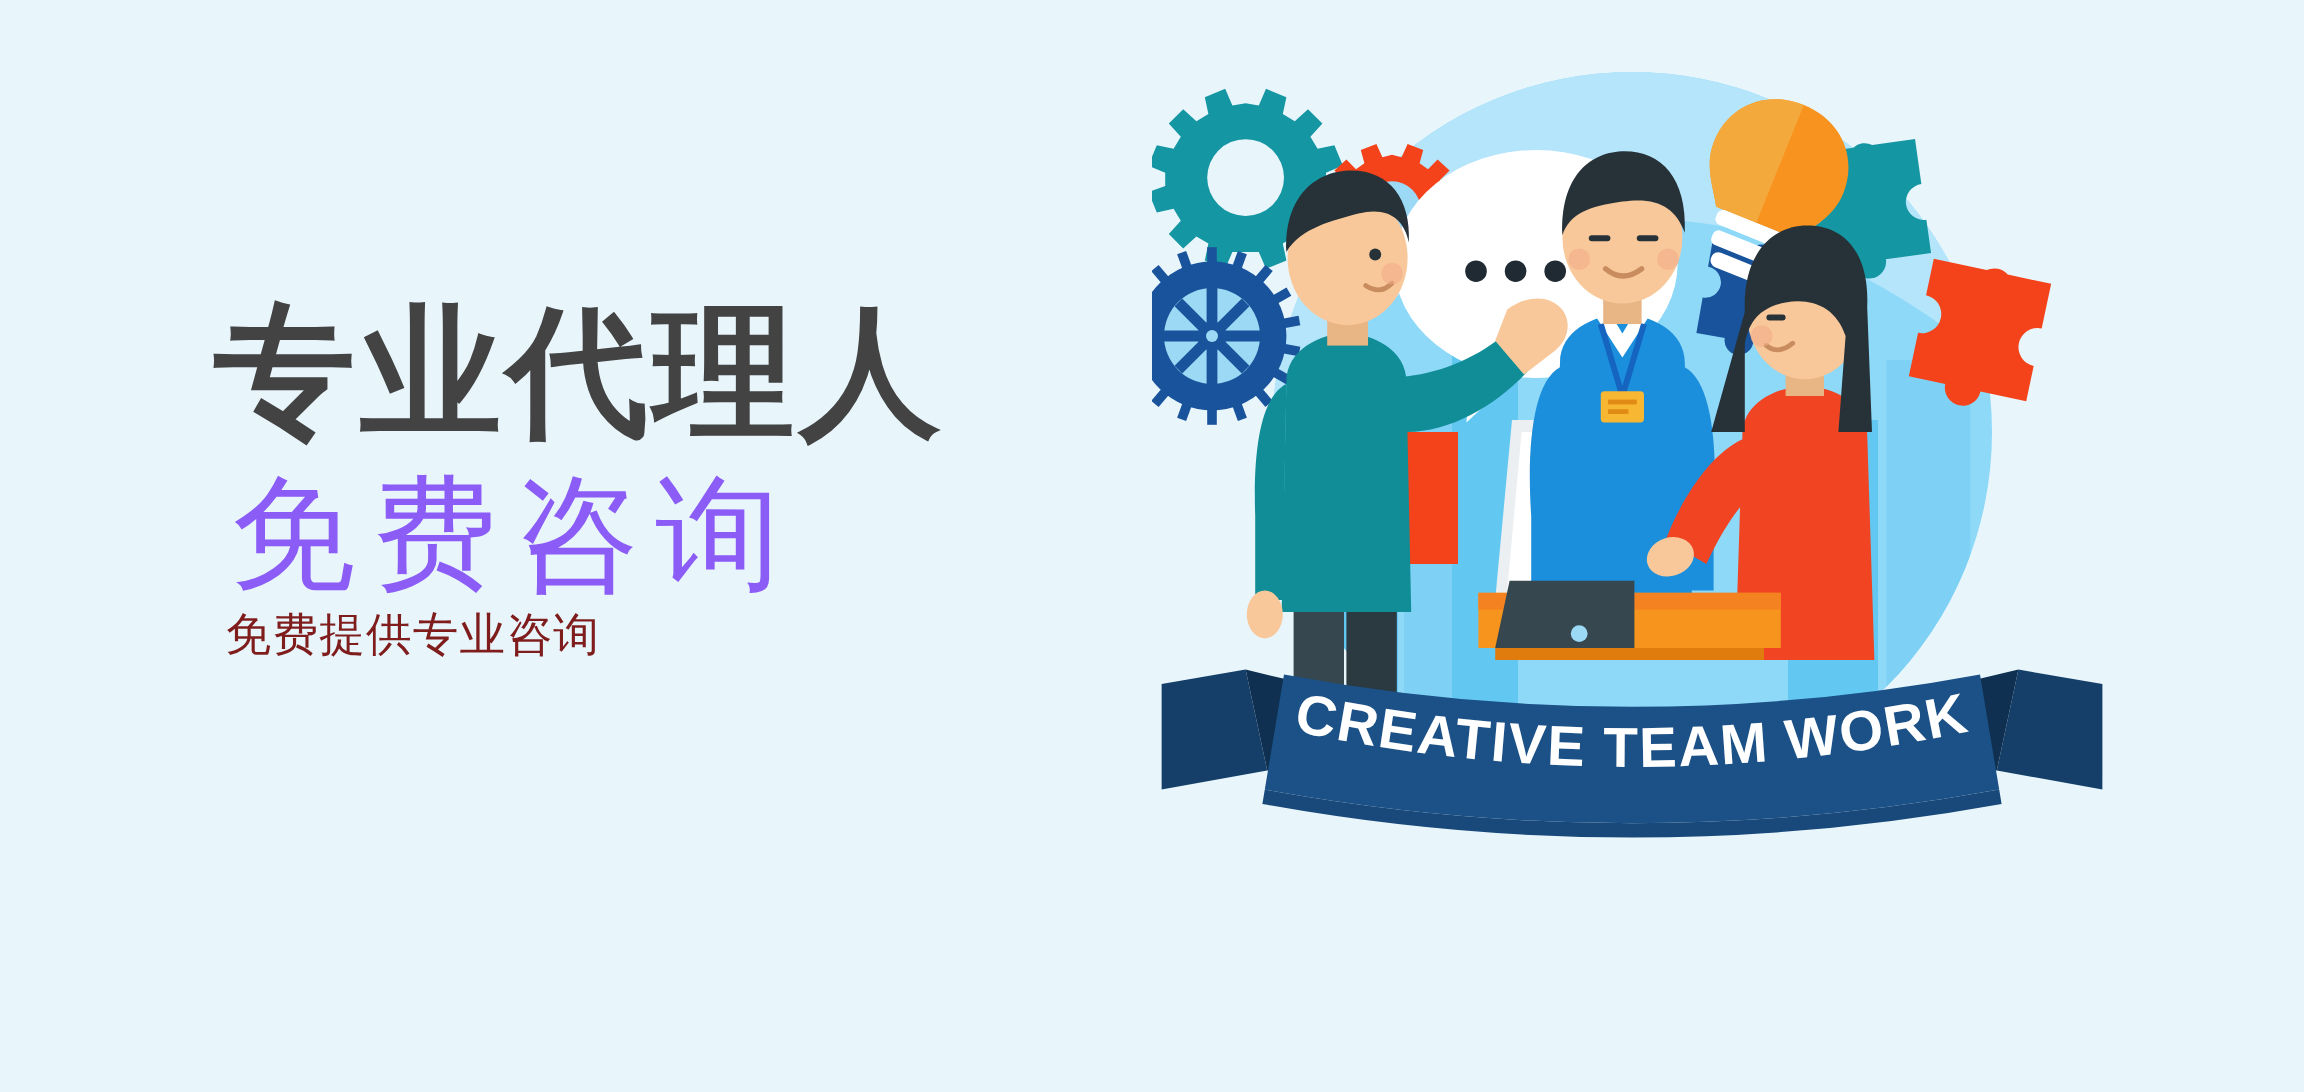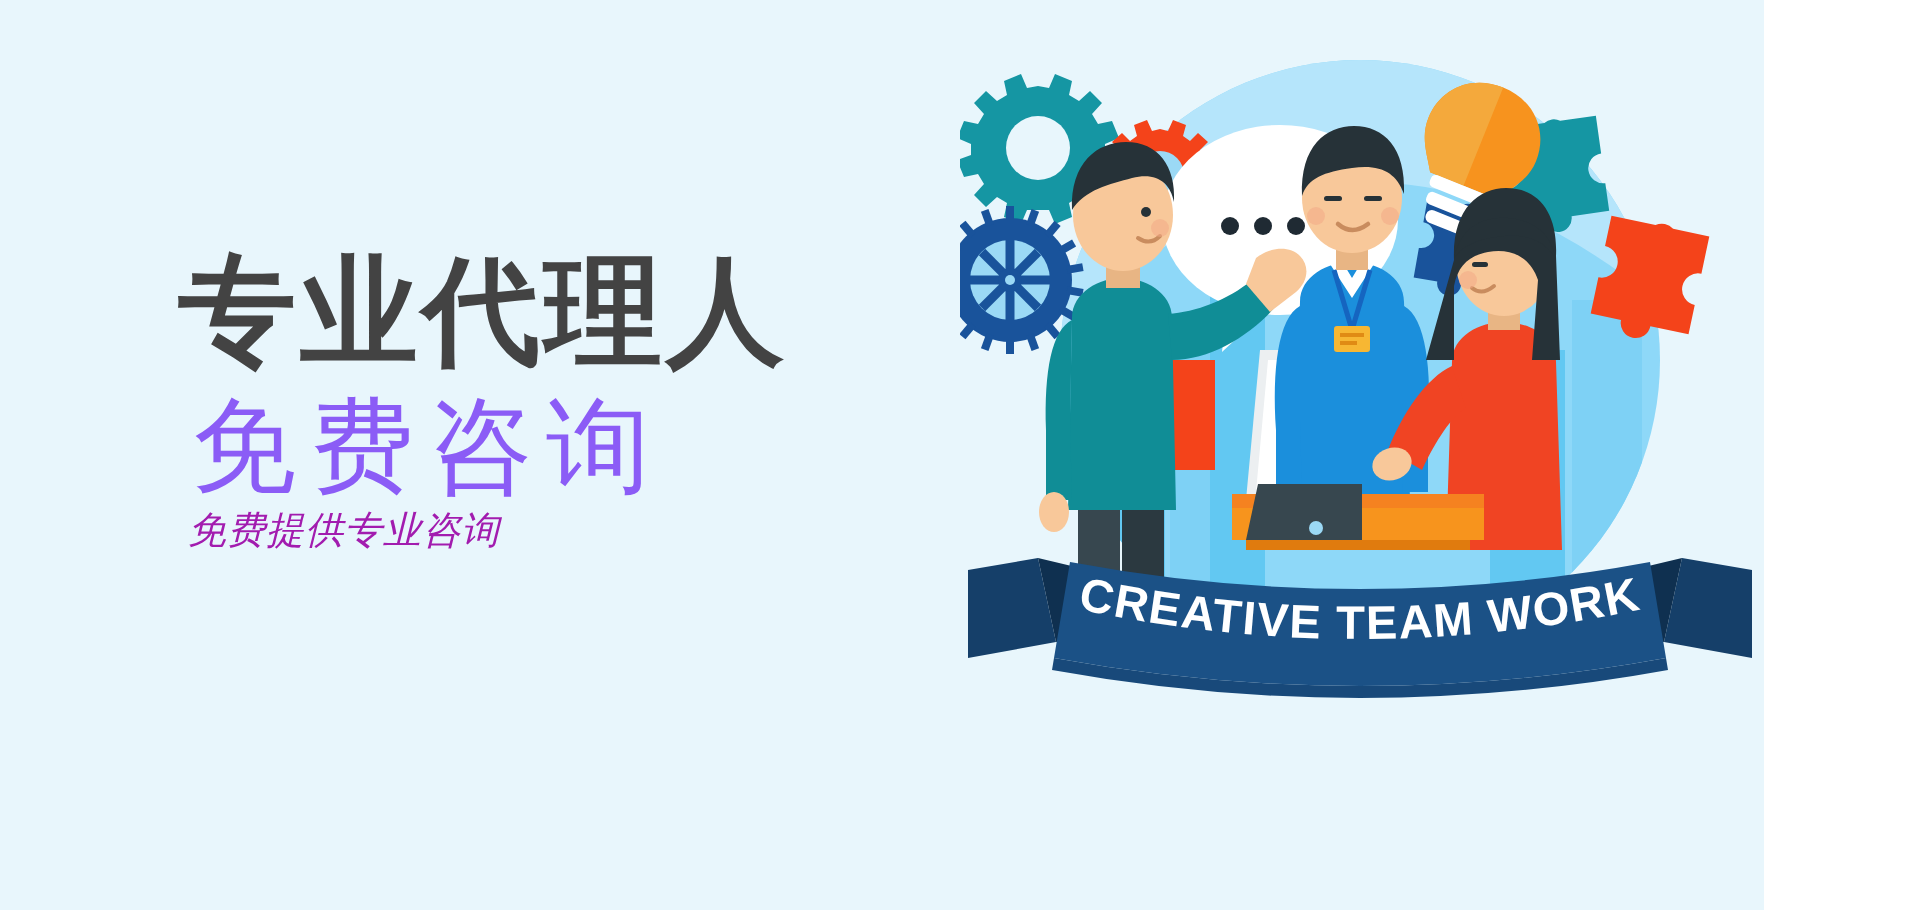--- a/index.html
+++ b/index.html
@@ -2,21 +2,21 @@
 <html><head>
 <meta charset="utf-8">
 <style>
   html, body {
     margin: 0;
     padding: 0;
     background: #ffffff;
   }
   #banner {
     position: relative;
-    width: 1764px;
+    width: 1920px;
     height: 910px;
     background: #e8f6fc;
     overflow: hidden;
     font-family: "Liberation Sans", "DejaVu Sans", sans-serif;
   }
   
   .text-col {
     position: absolute;
     left: 178px;
     top: 252px;
@@ -76,21 +76,21 @@
   }
 </style>
 </head>
 <body>
 
 <div id="banner" style="background: rgb(232, 246, 252);">
 
   <div class="text-col">
     <div class="headline-1" style="color: rgb(67, 67, 67);">专业代理人</div>
     <div class="headline-2" style="color: #8b5cf6;">免费咨询</div>
-    <div class="sub-2" style="color: #a21caf; font-style: italic;">免费提供专业咨询</div>
+    <div class="sub-2" style="color: #7f1d1d;">免费提供专业咨询</div>
   </div>
 
   <div class="illo">
     <svg viewBox="0 0 800 740" xmlns="http://www.w3.org/2000/svg">
       <defs>
         <clipPath id="circleClip">
           <circle cx="400" cy="330" r="300"></circle>
         </clipPath>
         <clipPath id="bubbleTailClip">
           <rect x="0" y="0" width="800" height="740"></rect>

